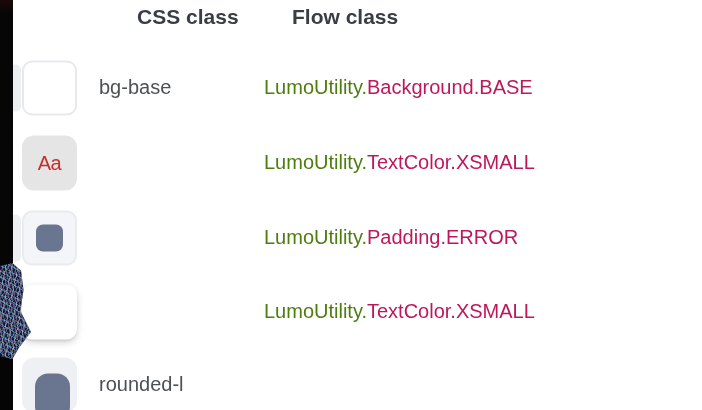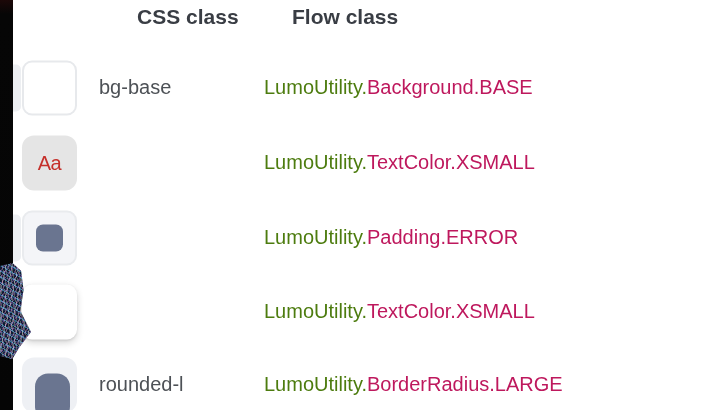--- a/index.html
+++ b/index.html
@@ -179,16 +179,15 @@
   <div class="row row-4">
     <div class="swatch swatch-shadow"></div>
     <div class="mono cell-flow"><span class="flow-prefix">LumoUtility.</span><span class="flow-rest">TextColor.XSMALL</span></div>
   </div>
 
   <div class="row row-5">
     <div class="swatch swatch-rounded">
       <div class="inner-rounded"></div>
     </div>
     <div class="mono cell-css">rounded-l</div>
-    <div class="mono cell-flow"><span class="flow-prefix">LumoUtility.</span><span class="flow-rest">BorderRadius.LARGE</span></div>
   </div>
 
 </div>
 
 </body></html>

